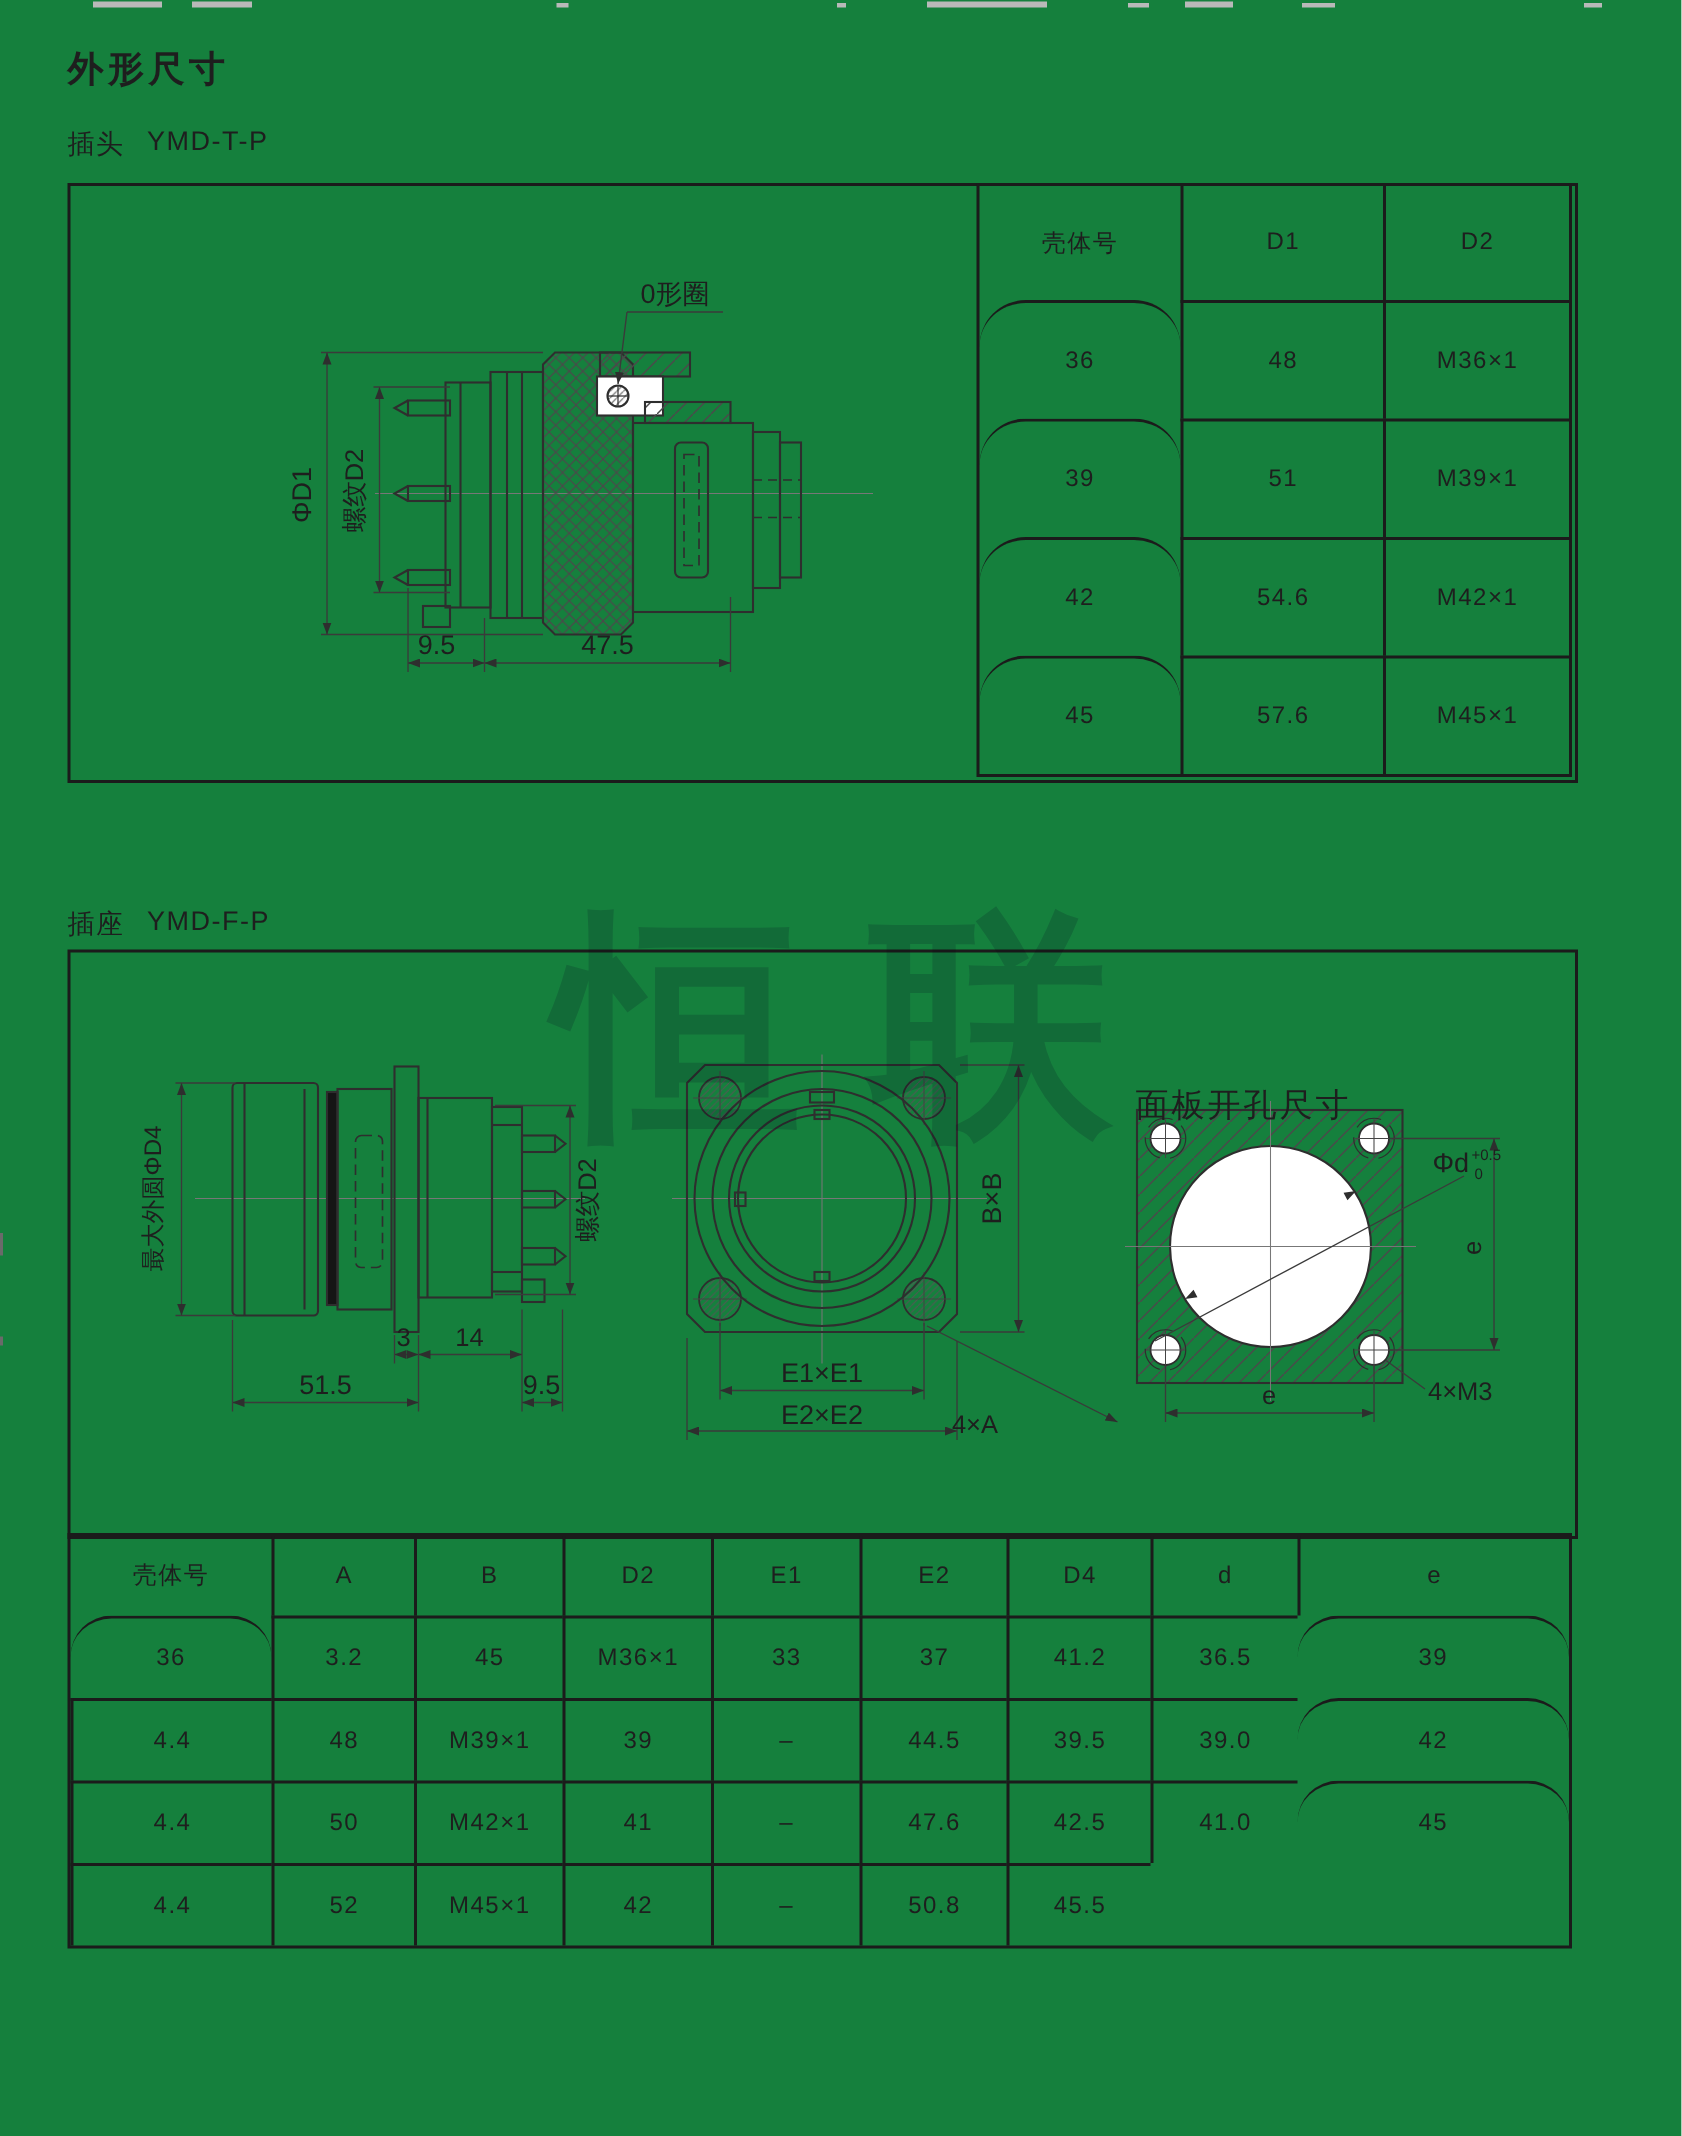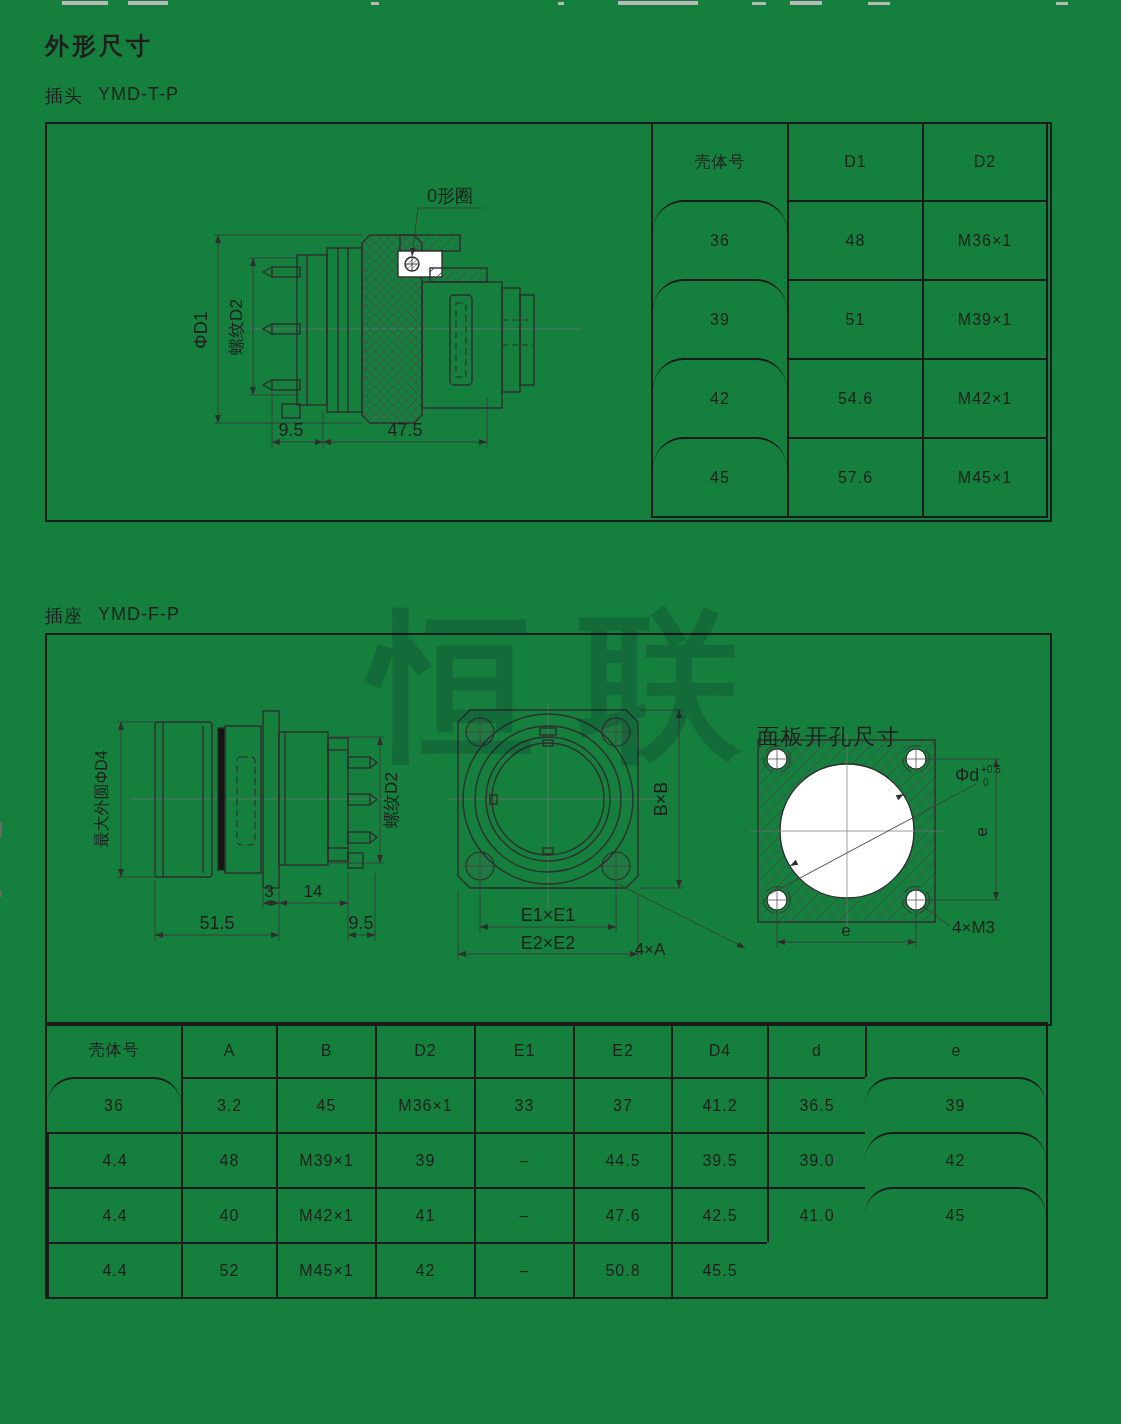--- a/index.html
+++ b/index.html
@@ -359,21 +359,21 @@
       <div class="cell">4.4</div>
       <div class="cell">48</div>
       <div class="cell">M39×1</div>
       <div class="cell">39</div>
       <div class="cell">–</div>
       <div class="cell">44.5</div>
       <div class="cell">39.5</div>
       <div class="cell">39.0</div>
       <div class="cell fc">42</div>
       <div class="cell">4.4</div>
-      <div class="cell">40</div>
+      <div class="cell">50</div>
       <div class="cell">M42×1</div>
       <div class="cell">41</div>
       <div class="cell">–</div>
       <div class="cell">47.6</div>
       <div class="cell">42.5</div>
       <div class="cell">41.0</div>
       <div class="cell fc">45</div>
       <div class="cell">4.4</div>
       <div class="cell">52</div>
       <div class="cell">M45×1</div>

